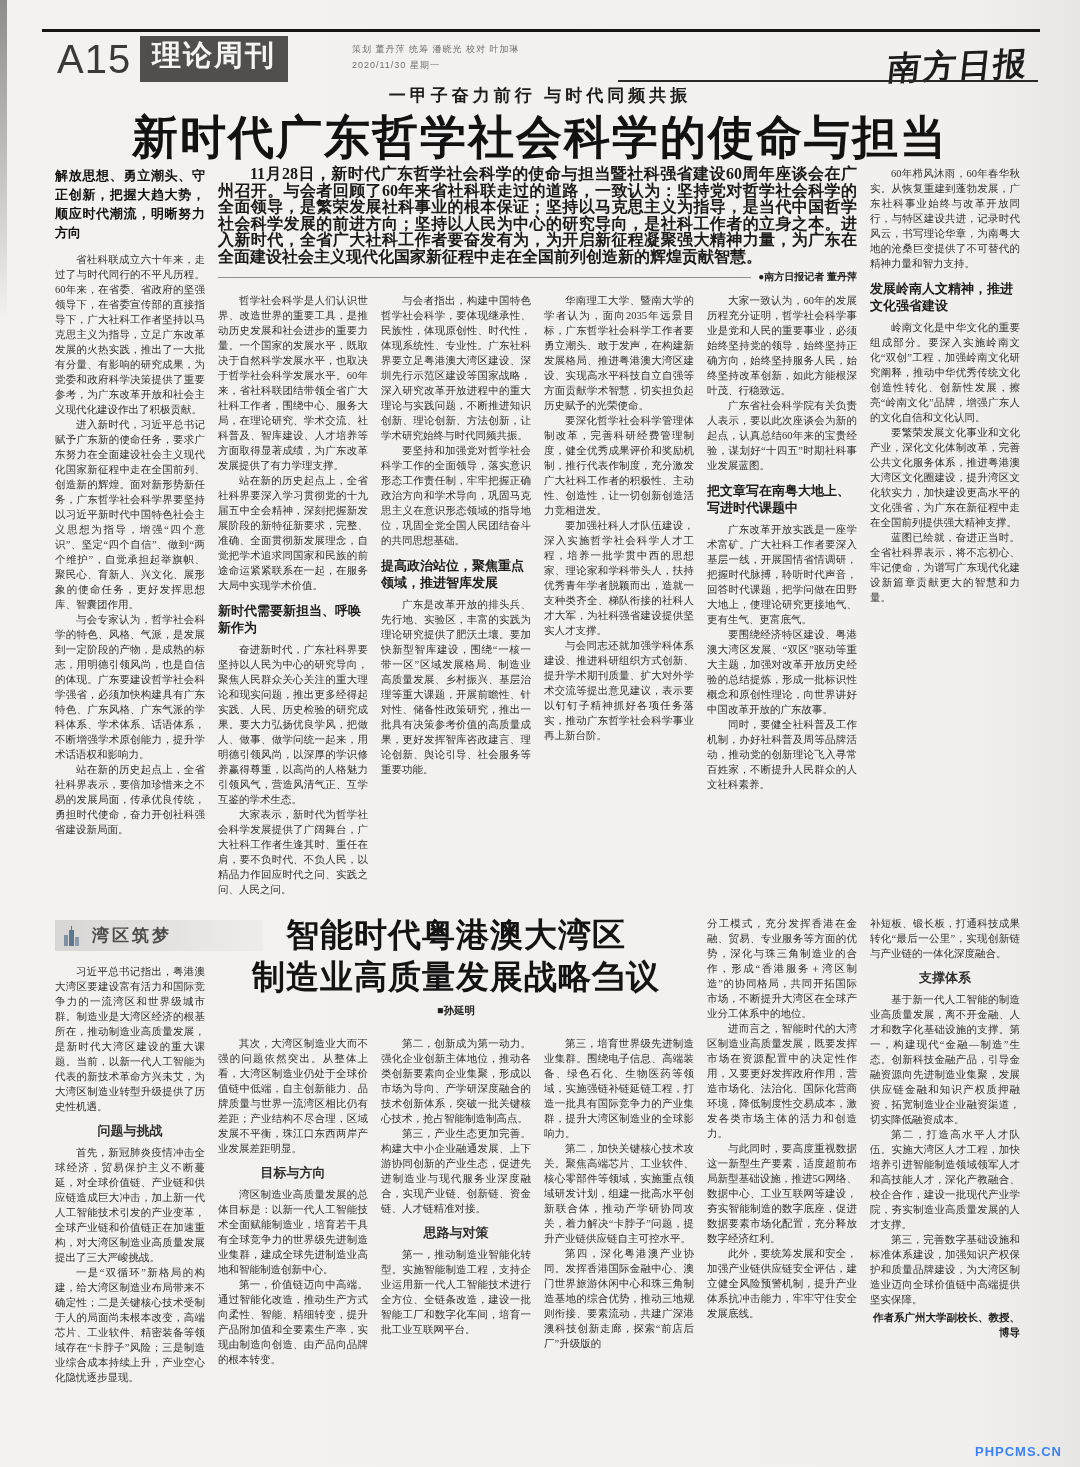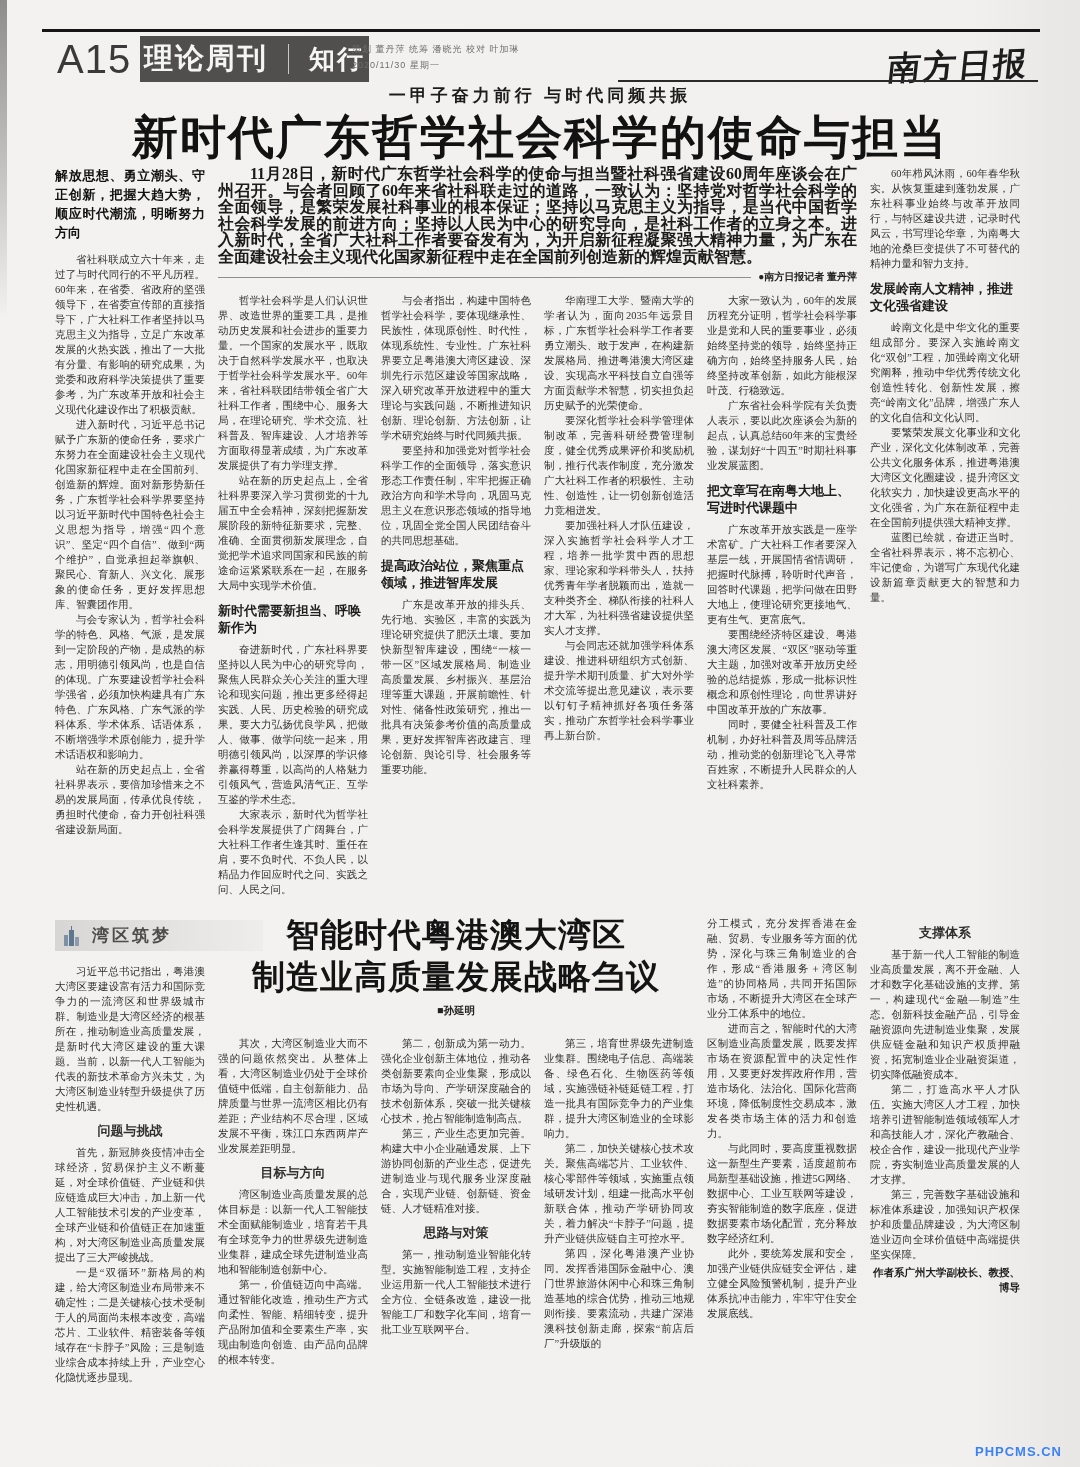--- a/index.html
+++ b/index.html
@@ -9,21 +9,21 @@
     font-family:"Liberation Serif","DejaVu Serif",serif;color:#2e2d2b;
   }
   .sans{font-family:"Liberation Sans","DejaVu Sans",sans-serif;}
   
   .edge-smudge{position:absolute;left:0;top:0;width:7px;height:320px;
     background:linear-gradient(180deg,#3a3a3a,rgba(60,60,60,0));opacity:.55;}
   
   .top-rule{position:absolute;left:42px;right:40px;top:29px;height:3px;background:#161616;}
   .pageno{position:absolute;left:57px;top:37px;font-size:40px;font-weight:normal;color:#3a3a3a;letter-spacing:1px;}
   .hdrbox{position:absolute;left:140px;top:36px;height:46px;background:#504f4d;color:#f5f5f4;
-    display:flex;align-items:center;padding:0 4px;gap:20px;}
+    display:flex;align-items:center;padding:0 12px;gap:20px;flex-direction:column;}
   .hdrbox .t1{font-size:29px;font-weight:bold;letter-spacing:2px;}
   .hdrbox .vd{width:1px;height:30px;background:#c9c8c6;}
   .hdrbox .t2{font-size:26px;font-weight:bold;letter-spacing:2px;}
   .credits{position:absolute;left:352px;top:41px;font-size:9px;color:#6f6e6c;line-height:16px;letter-spacing:1px;}
   .masthead{position:absolute;right:52px;top:44px;font-size:33px;font-weight:bold;color:#1d1d1d;
     font-family:"DejaVu Serif",serif;transform:skewX(-8deg) rotate(-2deg);letter-spacing:2px;}
   .mast-rule{position:absolute;left:618px;right:42px;top:80px;height:2px;background:#2a2a2a;}
   
   .a1head{position:absolute;left:55px;top:84px;width:970px;text-align:center;}
   .kicker{font-size:17px;font-weight:bold;letter-spacing:4px;color:#1c1c1c;}
@@ -181,20 +181,21 @@
   </div>
 
   <div class="a2c5">
     <p class="p" style="text-indent:0">分工模式，充分发挥香港在金融、贸易、专业服务等方面的优势，深化与珠三角制造业的合作，形成“香港服务＋湾区制造”的协同格局，共同开拓国际市场，不断提升大湾区在全球产业分工体系中的地位。</p>
     <p class="p">进而言之，智能时代的大湾区制造业高质量发展，既要发挥市场在资源配置中的决定性作用，又要更好发挥政府作用，营造市场化、法治化、国际化营商环境，降低制度性交易成本，激发各类市场主体的活力和创造力。</p>
     <p class="p">与此同时，要高度重视数据这一新型生产要素，适度超前布局新型基础设施，推进5G网络、数据中心、工业互联网等建设，夯实智能制造的数字底座，促进数据要素市场化配置，充分释放数字经济红利。</p>
     <p class="p">此外，要统筹发展和安全，加强产业链供应链安全评估，建立健全风险预警机制，提升产业体系抗冲击能力，牢牢守住安全发展底线。</p>
   </div>
 
   <div class="a2c6">
+    <p class="p" style="text-indent:0">补短板、锻长板，打通科技成果转化“最后一公里”，实现创新链与产业链的一体化深度融合。</p>
     <h3 class="sub2 sans">支撑体系</h3>
     <p class="p">基于新一代人工智能的制造业高质量发展，离不开金融、人才和数字化基础设施的支撑。第一，构建现代“金融—制造”生态。创新科技金融产品，引导金融资源向先进制造业集聚，发展供应链金融和知识产权质押融资，拓宽制造业企业融资渠道，切实降低融资成本。</p>
     <p class="p">第二，打造高水平人才队伍。实施大湾区人才工程，加快培养引进智能制造领域领军人才和高技能人才，深化产教融合、校企合作，建设一批现代产业学院，夯实制造业高质量发展的人才支撑。</p>
     <p class="p">第三，完善数字基础设施和标准体系建设，加强知识产权保护和质量品牌建设，为大湾区制造业迈向全球价值链中高端提供坚实保障。</p>
     <p class="note">作者系广州大学副校长、教授、博导</p>
   </div>
 </div>
 
 <div class="wm">PHPCMS.CN</div>
 

